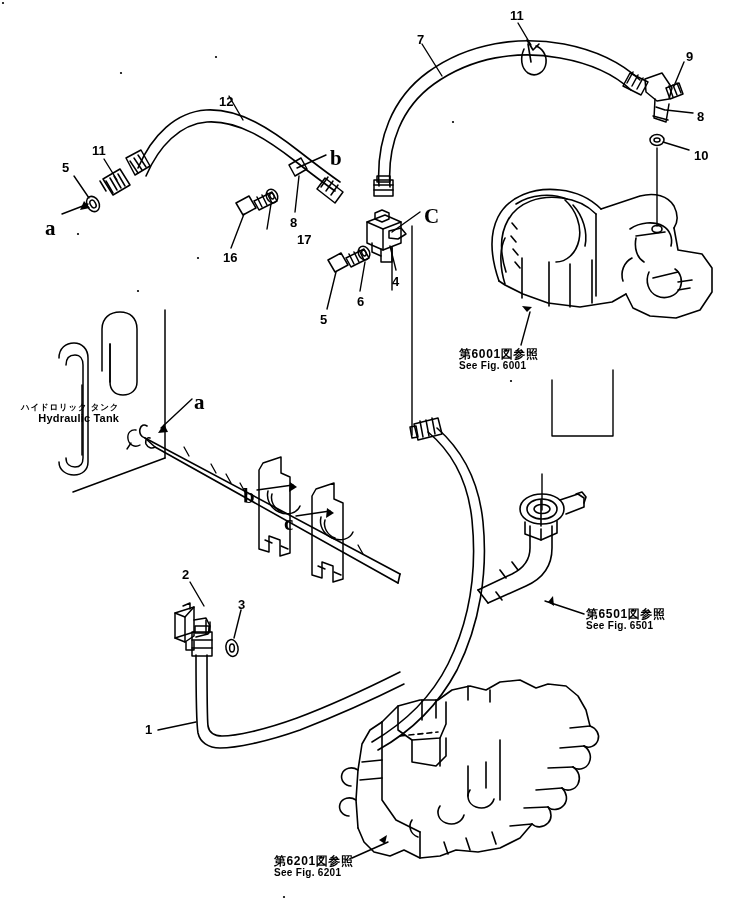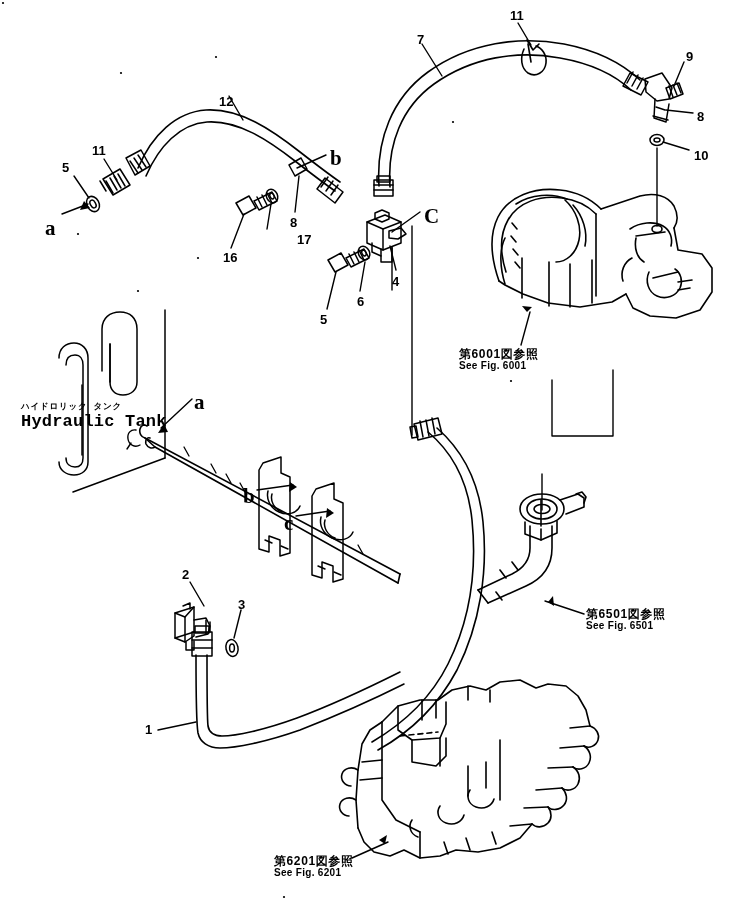--- a/index.html
+++ b/index.html
@@ -6,23 +6,23 @@
   body{width:729px;height:899px;overflow:hidden;font-family:"Liberation Sans",sans-serif;}
   #sheet{position:relative;width:729px;height:899px;background:#fff;}
   #art{position:absolute;left:0;top:0;width:729px;height:899px;}
 
   .lbl{position:absolute;color:#000;line-height:1;white-space:nowrap;}
   .num{font-family:Liberation Sans, sans-serif;font-size:13px;font-weight:700;}
   .alpha{font-family:"Liberation Serif",serif;font-size:21px;font-weight:700;}
   .figref{font-family:"Liberation Sans",sans-serif;font-weight:700;}
   .figref .jp{display:block;font-size:12px;letter-spacing:.6px;margin-bottom:1px;}
   .figref .en{display:block;font-size:10px;letter-spacing:.3px;}
-  .tanklbl{font-family:Liberation Mono, monospace;font-weight:700;text-align:left;}
+  .tanklbl{font-family:Liberation Sans, sans-serif;font-weight:700;text-align:right;}
   .tanklbl .jp{display:block;font-size:8.5px;letter-spacing:.8px;margin-bottom:1px;}
-  .tanklbl .en{display:block;font-size:17px;letter-spacing:.2px;}
+  .tanklbl .en{display:block;font-size:11px;letter-spacing:.2px;}
 </style>
 </head>
 <body>
 
 <div id="sheet">
 
   <svg id="art" viewBox="0 0 729 899" xmlns="http://www.w3.org/2000/svg">
     <g fill="none" stroke="#000" stroke-width="1.6" stroke-linecap="round" stroke-linejoin="round">
 
       <g>

